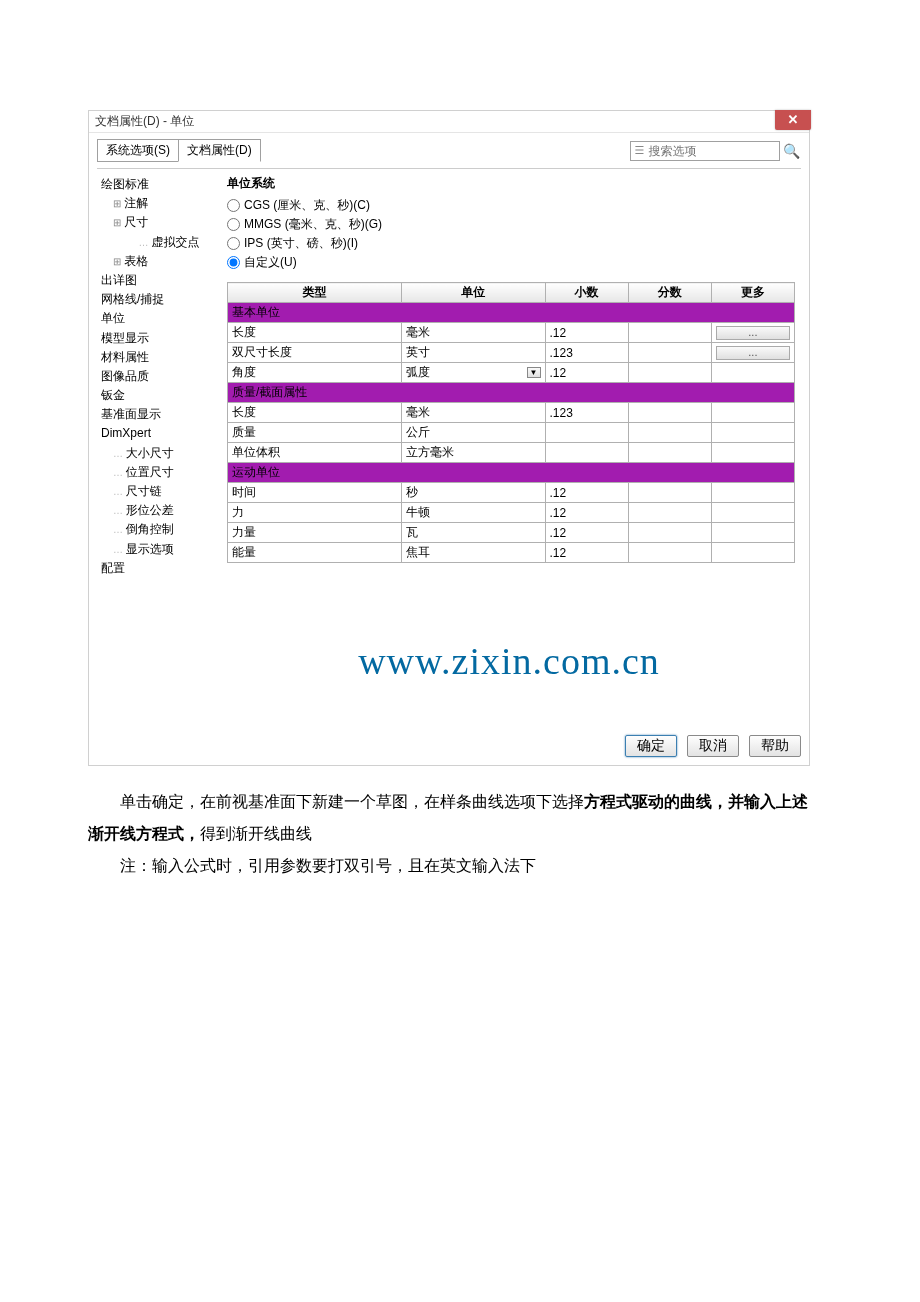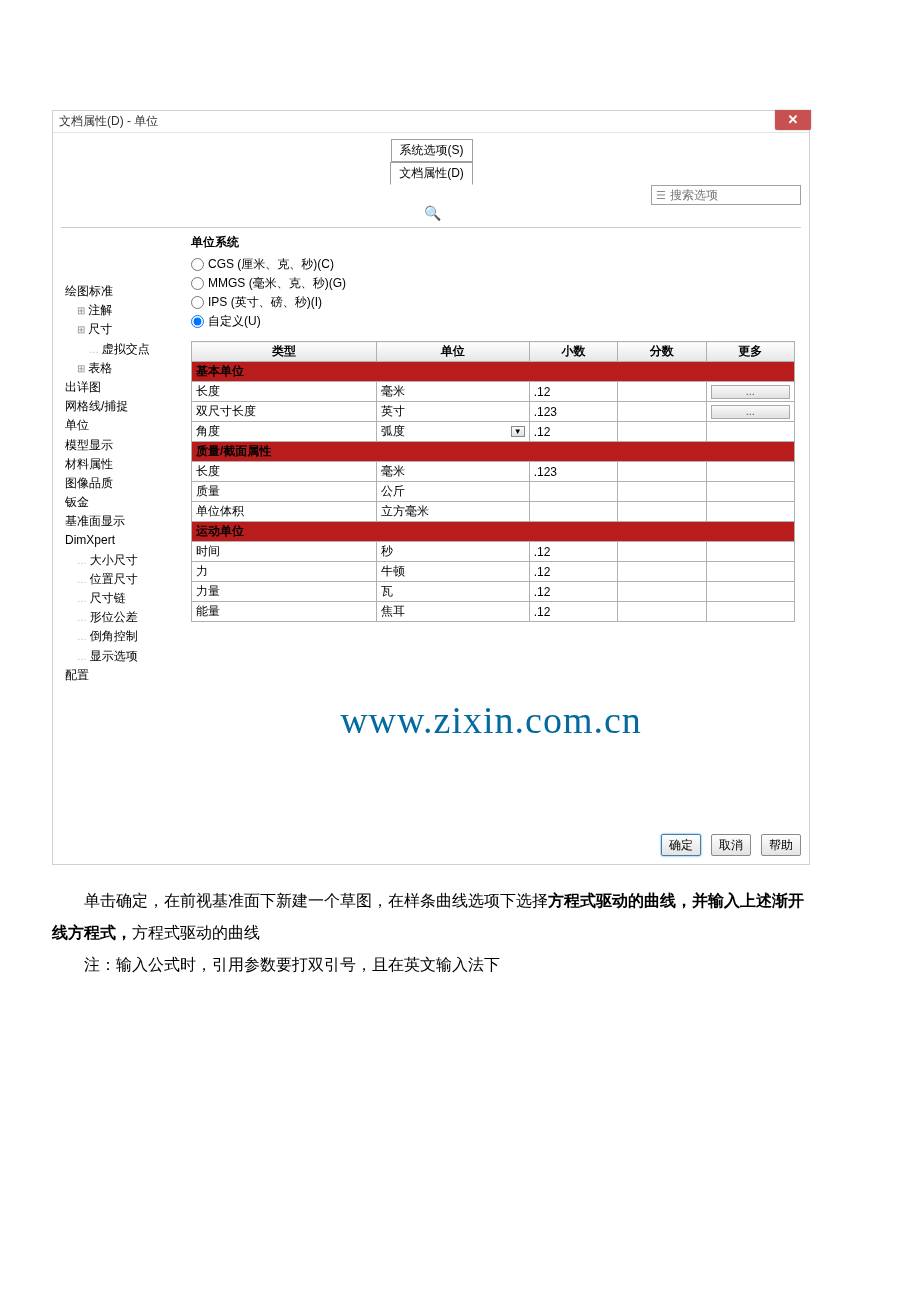--- a/index.html
+++ b/index.html
@@ -5,21 +5,21 @@
   * { box-sizing: border-box; }
   body {
     margin: 0;
     font-family: "Microsoft YaHei", "SimSun", Arial, sans-serif;
     background: #fff;
     font-size: 12px;
     color: #000;
   }
   .page {
     width: 920px;
-    padding: 110px 110px 40px 52px;
+    padding: 110px 110px 40px 88px;
   }
   .dialog-wrap {
     position: relative;
     border: 1px solid #d0d0d0;
     background: #fff;
   }
   .title-bar {
     display: flex;
     justify-content: space-between;
     align-items: center;
@@ -45,21 +45,20 @@
     margin-top: -4px;
     margin-right: -2px;
     border-radius: 0 0 2px 2px;
     box-shadow: 0 0 2px rgba(0,0,0,0.3);
   }
   .toolbar {
     display: flex;
     align-items: center;
     padding: 6px 8px;
     gap: 0;
-    flex-direction: column;
   }
   .tab {
     border: 1px solid #a0a0a0;
     background: #fff;
     padding: 2px 8px;
     font-size: 12px;
     margin-right: -1px;
   }
   .tab.active {
     border-bottom: 1px solid #fff;
@@ -96,25 +95,24 @@
   .dialog-body {
     display: flex;
     border-top: 1px solid #ccc;
     margin: 0 8px 8px 8px;
   }
   .tree {
     width: 120px;
     padding: 6px 4px;
     font-size: 12px;
     line-height: 1.6;
-    margin-top: 48px;
   }
   .tree-item { white-space: nowrap; }
   .tree-item.indent1 { padding-left: 12px; }
-  .tree-item.indent2 { padding-left: 24px; }
+  .tree-item.indent2 { padding-left: 24px; text-align: center; }
   .tree-item.dot::before {
     content: "⊞ ";
     color: #888;
     font-size: 10px;
   }
   .tree-item.leaf::before {
     content: "… ";
     color: #bbb;
     font-size: 10px;
   }
@@ -136,22 +134,22 @@
     padding: 1px 4px;
     text-align: left;
     height: 18px;
   }
   table.grid th {
     background: linear-gradient(#fefefe, #e6e6e6);
     font-weight: bold;
     text-align: center;
   }
   .section-row td {
-    background: #b91c1c;
-    font-weight: bold;
+    background: #a21caf;
+    font-weight: normal;
   }
   .more-btn {
     display: inline-block;
     width: 100%;
     text-align: center;
     background: linear-gradient(#fafafa, #e0e0e0);
     border: 1px solid #aaa;
     font-size: 11px;
     color: #555;
     height: 14px;
@@ -181,27 +179,26 @@
     user-select: none;
     white-space: nowrap;
   }
   .footer-btns {
     display: flex;
     justify-content: flex-end;
     gap: 10px;
     padding: 8px;
   }
   .footer-btns button {
-    width: 40px;
+    width: 52px;
     height: 22px;
-    font-size: 12px;
+    font-size: 14px;
     border: 1px solid #8a8a8a;
     border-radius: 2px;
     background: linear-gradient(#fefefe,#e3e3e3);
-    margin-top: 40px;
   }
   .footer-btns button.primary {
     border: 1px solid #3c7fb1;
     box-shadow: 0 0 2px #3c7fb1;
   }
   .body-text {
     font-size: 16px;
     line-height: 2;
     margin-top: 20px;
     font-family: "SimSun", serif;
@@ -383,18 +380,18 @@
 
     <div class="footer-btns">
       <button class="primary">确定</button>
       <button>取消</button>
       <button>帮助</button>
     </div>
   </div>
 
   <div class="body-text">
     <div class="para">
-      <span>单击确定，在前视基准面下新建一个草图，在样条曲线选项下选择</span><span class="bold">方程式驱动的曲线，并输入上述渐开线方程式，</span><span>方程式驱动的曲线</span>
+      <span>单击确定，在前视基准面下新建一个草图，在样条曲线选项下选择</span><span class="bold">方程式驱动的曲线，并输入上述渐开线方程式，</span><span>得到渐开线曲线</span>
     </div>
     <div class="para">注：输入公式时，引用参数要打双引号，且在英文输入法下</div>
   </div>
 
 </div>
 
 </body></html>

